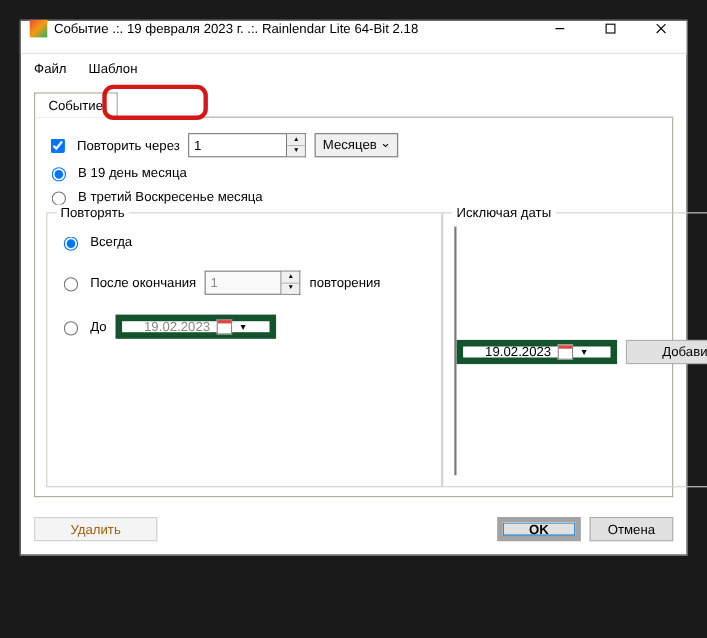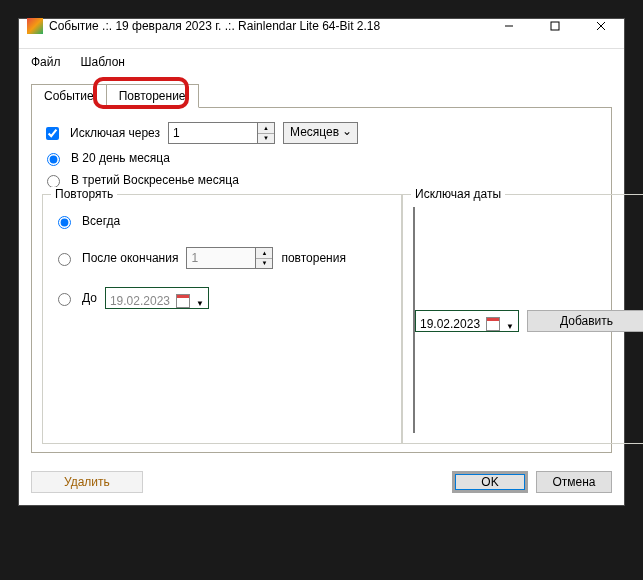--- a/index.html
+++ b/index.html
@@ -27,26 +27,26 @@
 .spinbtn { flex: 1; display: flex; align-items: center; justify-content: center; font-size: 6px; background: #f0f0f0; line-height: 1; }
 .spinbtn:first-child { border-bottom: 1px solid #aaa; }
 .combo { height: 22px; border: 1px solid #7a7a7a; background: #f0f0f0; padding: 2px 18px 2px 6px; position: relative; }
 .combo::after { content: "⌄"; position: absolute; right: 5px; top: 1px; font-size: 12px; }
 .group { display: flex; margin-top: 4px; align-items: stretch; }
 .fieldset { border: 1px solid #d0d0c8; padding: 12px 10px 10px 10px; position: relative; }
 .legend { position: absolute; top: -8px; left: 8px; background: #fff; padding: 0 4px; }
 .fs-repeat { flex: 0 0 360px; height: 250px; }
 .fs-exclude { flex: 1; height: 250px; display: flex; flex-direction: row; }
 .listbox { flex: 1; border: 1px solid #7a7a7a; background: #fff; }
-.datepick { display: flex; align-items: flex-end; border: 1px solid #14532d; height: 22px; padding: 0 4px; gap: 6px; background: #fff; }
+.datepick { display: flex; align-items: center; border: 6px solid #14532d; height: 22px; padding: 0 20px; gap: 6px; background: #fff; }
 .datepick .cal { width: 14px; height: 14px; background: #fff; border: 1px solid #888; position: relative; }
 .datepick .cal::before { content: ""; position: absolute; top: 0; left: 0; right: 0; height: 3px; background: #d44; }
 .datepick .dd { font-size: 8px; margin-left: auto; }
 .btn { height: 22px; padding: 0 32px; border: 1px solid #adadad; background: #e1e1e1; display: inline-flex; align-items: center; }
-.btn.default { border: 3px solid #a3a3a3; box-shadow: inset 0 0 0 1px #0078d7; }
+.btn.default { border: 5px solid #a3a3a3; box-shadow: inset 0 0 0 1px #0078d7; font-weight: bold; }
 .btn.disabled { color: #a16207; background: #f4f4f4; border-color: #d0d0d0; }
 .footer { display: flex; padding: 8px 12px 12px 12px; }
 .footer .spacer { flex: 1; }
 .disabled-text { color: #888; }
 </style>
 </head>
 <body>
 
 <div class="window">
   <div class="titlebar">
@@ -73,41 +73,40 @@
   </div>
 
   <div class="menubar">
     <div class="menuitem">Файл</div>
     <div class="menuitem">Шаблон</div>
   </div>
 
   <div class="content">
     <div class="tabs">
       <div class="tab">Событие</div>
-      <div class="tab active">Повторение</div>
       <div class="highlight-ring"></div>
     </div>
 
     <div class="panel">
       <div class="row">
         <input type="checkbox" class="chk" checked="" style="">
-        <span>Исключая через</span>
+        <span>Повторить через</span>
         <div class="spinner">
           <input type="text" value="1" style="">
           <div class="spinbtns">
               <div class="spinbtn">▲</div>
               <div class="spinbtn">▼</div>
             </div>
         </div>
         <div class="combo"><span>Месяцев</span></div>
       </div>
 
       <div class="row">
         <input type="radio" class="rad" checked="" style="">
-        <span>В 20 день месяца</span>
+        <span>В 19 день месяца</span>
       </div>
       <div class="row">
         <input type="radio" class="rad" style="">
         <span>В третий Воскресенье месяца</span>
       </div>
 
       <div class="group">
         <div class="fieldset fs-repeat">
           <div class="legend">Повторять</div>
           <div class="row">

